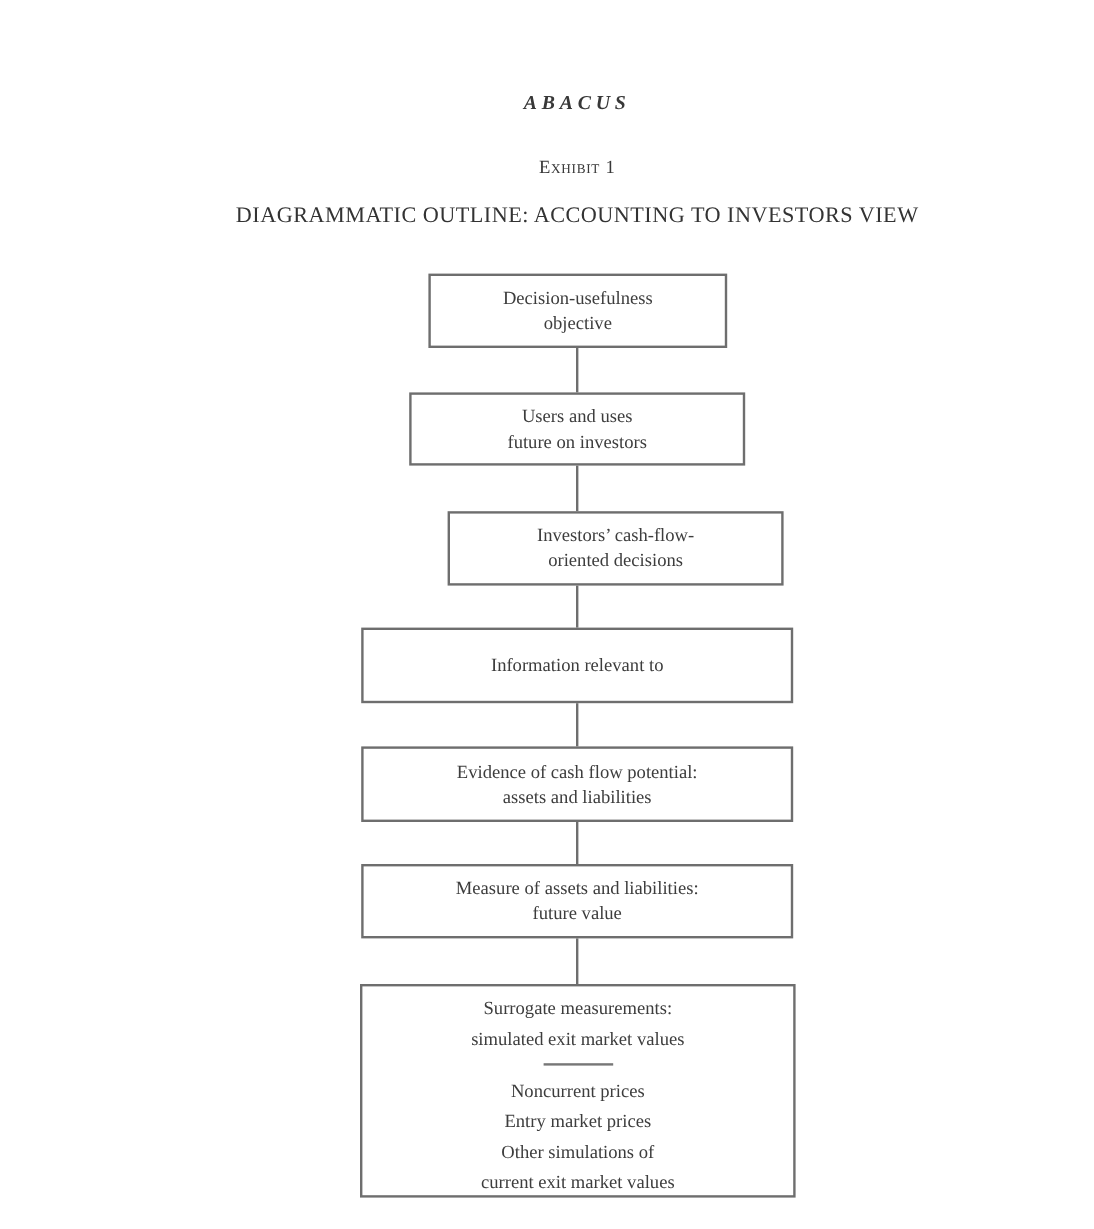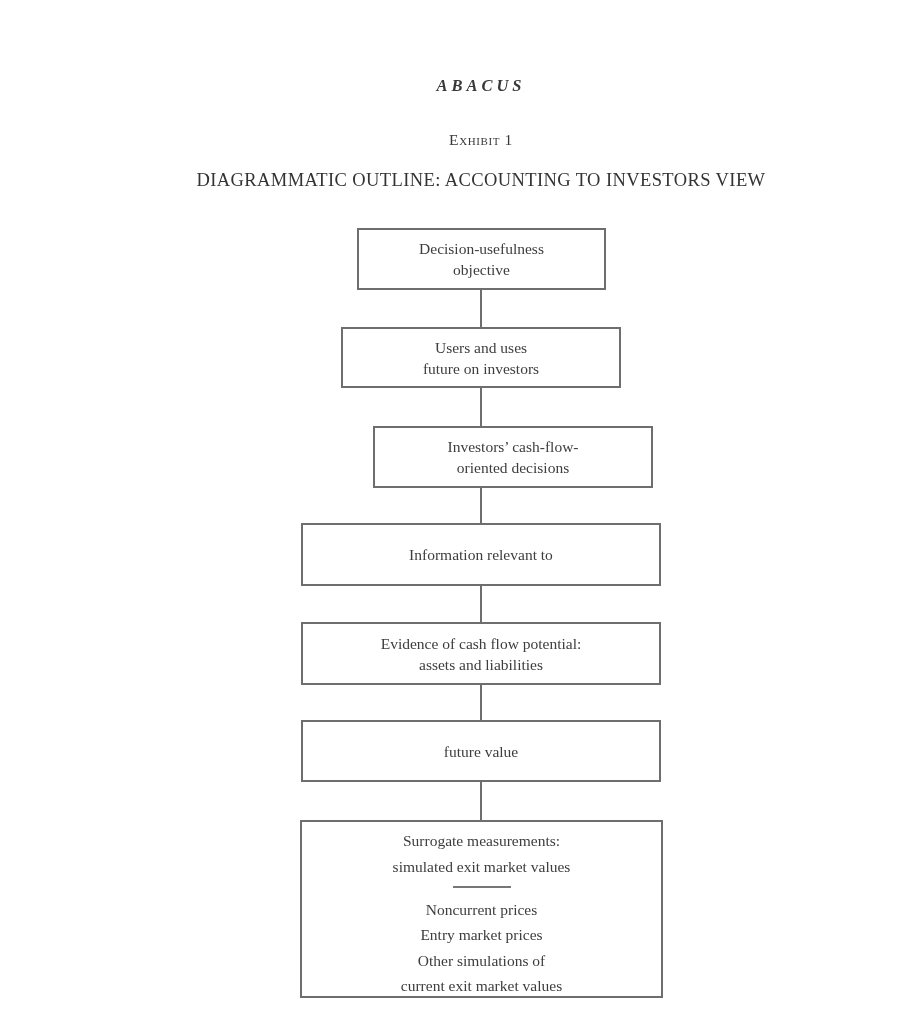--- a/index.html
+++ b/index.html
@@ -116,20 +116,21 @@
   <div class="box b4">
     <div>Information relevant to</div>
   </div>
 
   <div class="box b5">
     <div>Evidence of cash flow potential:</div>
     <div>assets and liabilities</div>
   </div>
 
   <div class="box b6">
+    <div>Measure of assets and liabilities:</div>
     <div>future value</div>
   </div>
 
   <div class="box b7">
     <div>Surrogate measurements:</div>
     <div>simulated exit market values</div>
     <div class="divider"></div>
     <div>Noncurrent prices</div>
     <div>Entry market prices</div>
     <div>Other simulations of</div>

